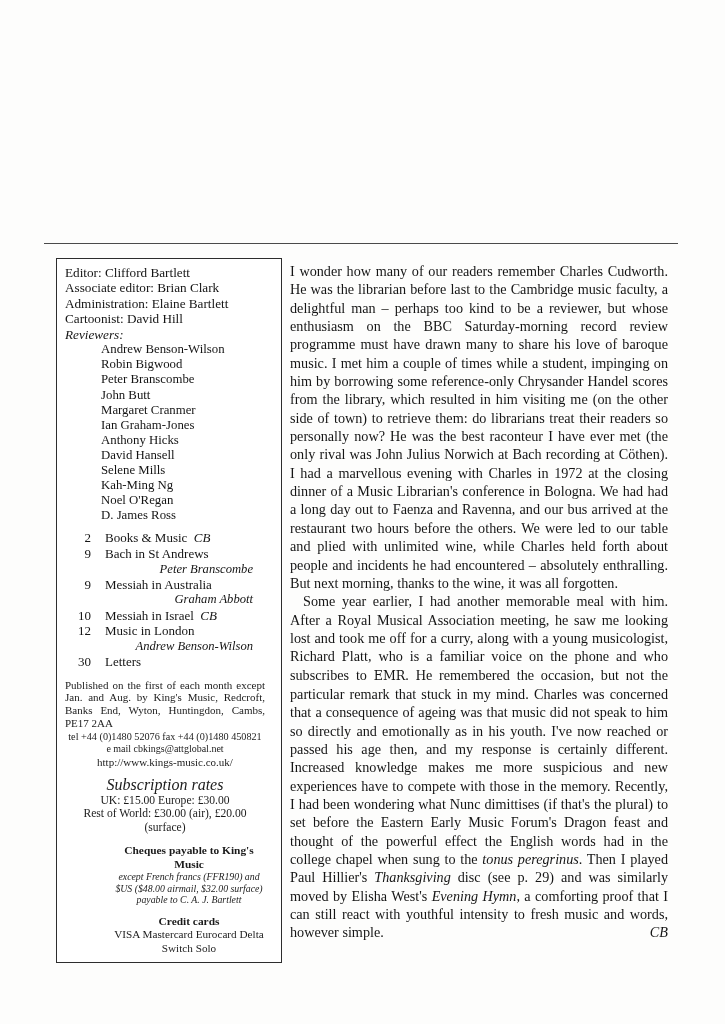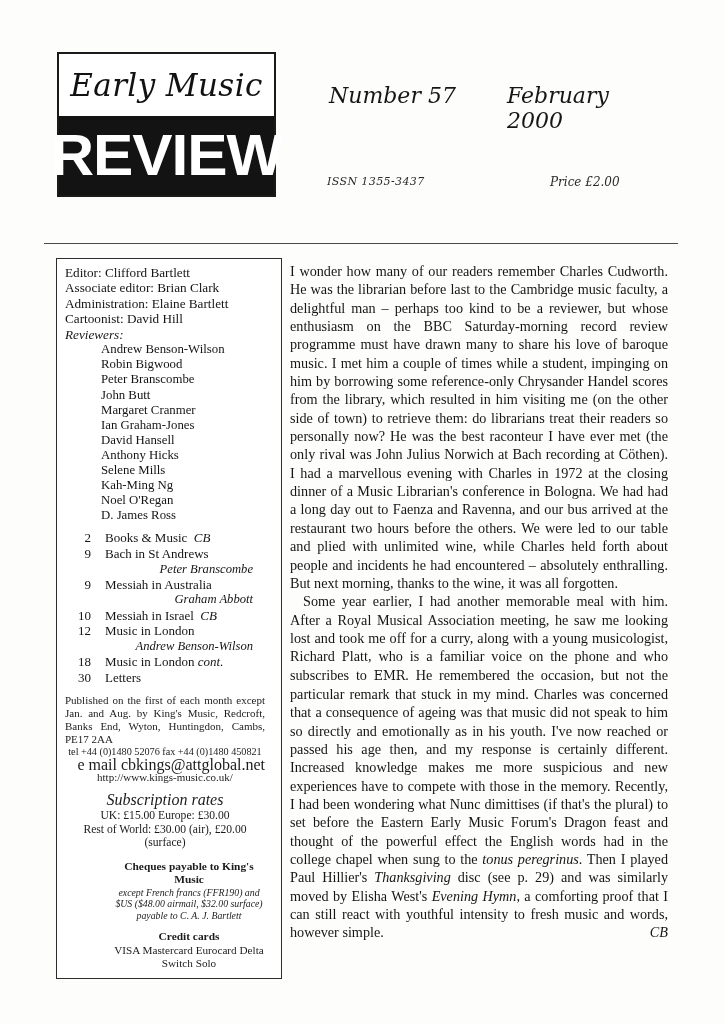--- a/index.html
+++ b/index.html
@@ -193,23 +193,23 @@
     color: #1b1b1b;
   }
   .pub-tel {
     font-size: 10.2px;
     line-height: 12.4px;
     text-align: center;
     color: #1b1b1b;
     margin-top: 1px;
   }
   .pub-email {
-    font-size: 16px;
+    font-size: 10px;
     line-height: 12.4px;
-    text-align: right;
+    text-align: center;
     color: #1b1b1b;
   }
   .pub-url {
     font-size: 11px;
     line-height: 13px;
     text-align: center;
     color: #1b1b1b;
   }
   .sub-head {
     font-size: 16px;
@@ -286,56 +286,42 @@
     font-style: italic;
     float: right;
     padding-left: 30px;
   }
 </style>
 </head>
 <body>
 
 <div class="page">
 
-  <div class="masthead">
-    <div class="logo-box">
-      <div class="logo-top">
-        <span class="logo-early">Early Music</span>
-      </div>
-      <div class="logo-bottom">
-        <span class="logo-review">REVIEW</span>
-      </div>
-    </div>
-    <div class="issue-number">Number 57</div>
-    <div class="issue-date">February 2000</div>
-    <div class="issn">ISSN 1355-3437</div>
-    <div class="price">Price £2.00</div>
-  </div>
 
   <div class="rule"></div>
 
   <div class="sidebar">
 
     <div>
       <div class="staff-line">Editor: Clifford Bartlett</div>
       <div class="staff-line">Associate editor: Brian Clark</div>
       <div class="staff-line">Administration: Elaine Bartlett</div>
       <div class="staff-line">Cartoonist: David Hill</div>
     </div>
 
     <div class="reviewers-label">Reviewers:</div>
     <div>
       <div class="reviewer">Andrew Benson-Wilson</div>
       <div class="reviewer">Robin Bigwood</div>
       <div class="reviewer">Peter Branscombe</div>
       <div class="reviewer">John Butt</div>
       <div class="reviewer">Margaret Cranmer</div>
       <div class="reviewer">Ian Graham-Jones</div>
+      <div class="reviewer">Anthony Hicks</div>
       <div class="reviewer">David Hansell</div>
-      <div class="reviewer">Anthony Hicks</div>
       <div class="reviewer">Selene Mills</div>
       <div class="reviewer">Kah-Ming Ng</div>
       <div class="reviewer">Noel O'Regan</div>
       <div class="reviewer">D. James Ross</div>
     </div>
 
     <div class="contents">
 
       <div class="toc-row">
         <span class="toc-page">2</span>
@@ -359,24 +345,20 @@
         <span class="toc-title"><span>Messiah in Israel</span>&nbsp;&nbsp;<span class="ital">CB</span></span>
       </div>
 
       <div class="toc-row">
         <span class="toc-page">12</span>
         <span class="toc-title">Music in London</span>
       </div>
       <div class="toc-byline">Andrew Benson-Wilson</div>
 
 
-      <div class="toc-row">
-        <span class="toc-page">18</span>
-        <span class="toc-title"><span>Music in London</span>&nbsp;<span class="ital">cont.</span></span>
-      </div>
 
 
       <div class="toc-row">
         <span class="toc-page">30</span>
         <span class="toc-title">Letters</span>
       </div>
 
     </div>
 
     <div class="pubinfo">Published on the first of each month except Jan. and Aug. by King's Music, Redcroft, Banks End, Wyton, Huntingdon, Cambs, PE17 2AA</div>

